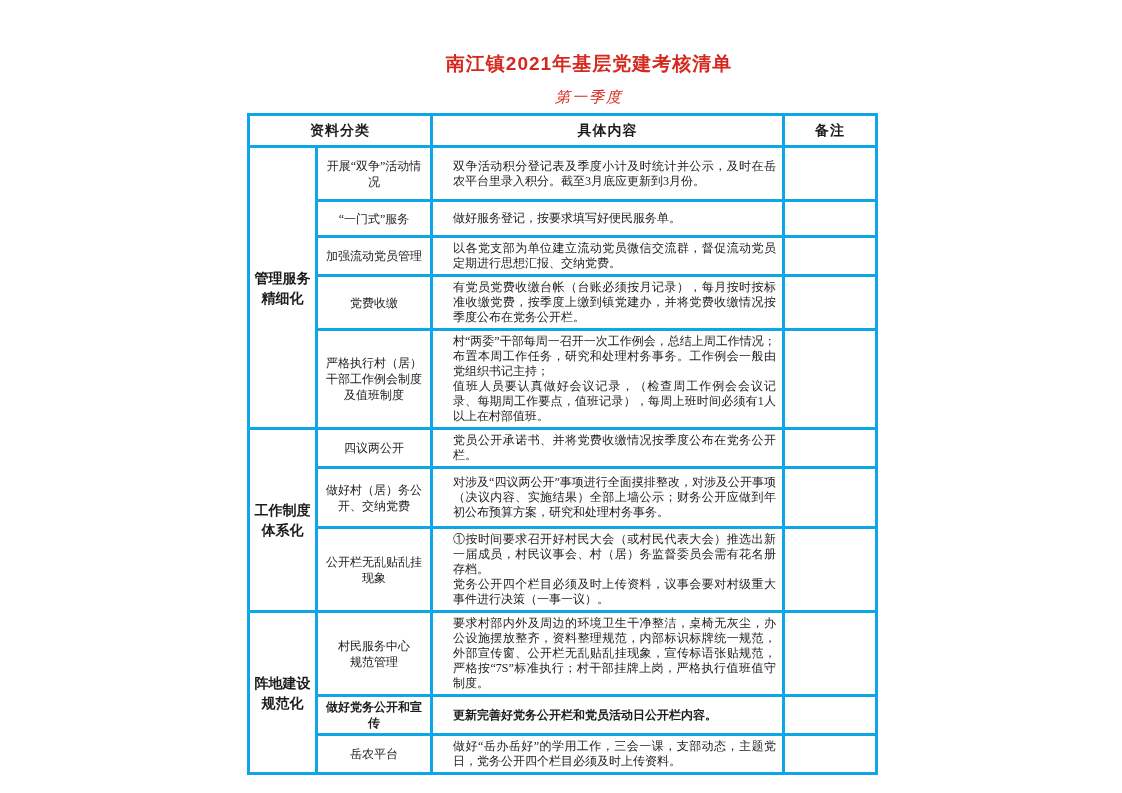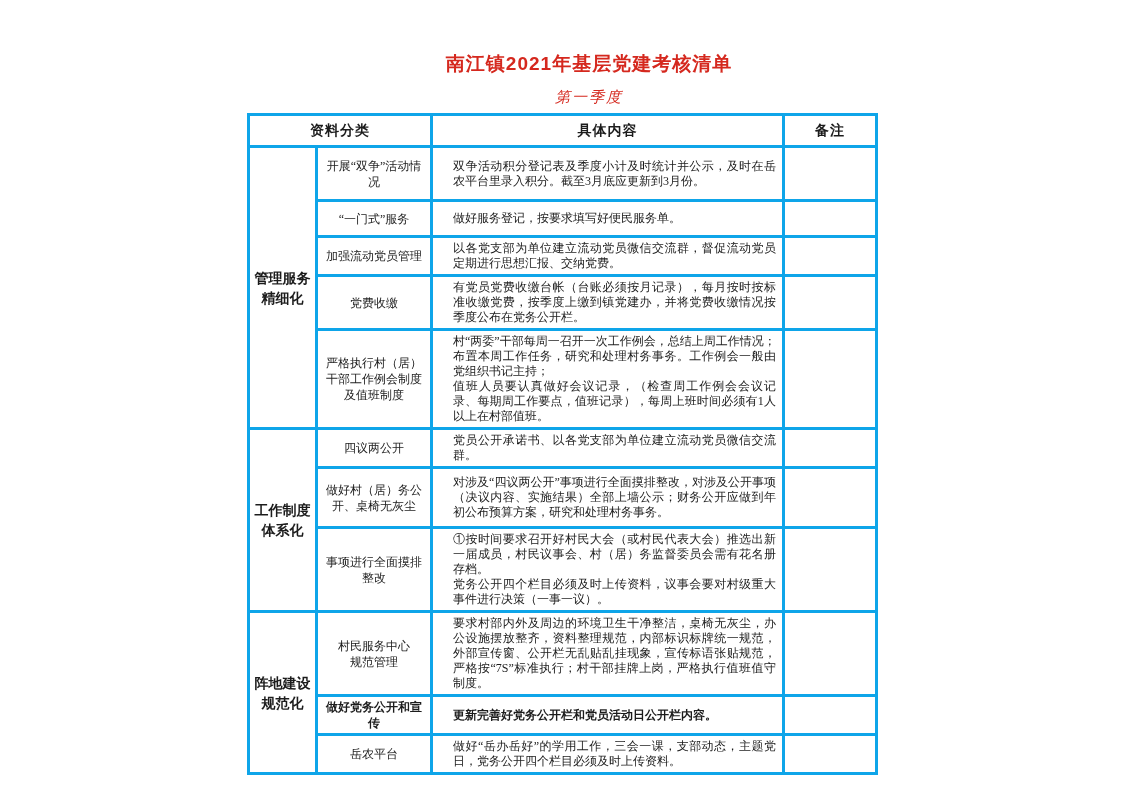--- a/index.html
+++ b/index.html
@@ -104,30 +104,30 @@
       <tr style="height: 88px;">
         <td class="item-cell">严格执行村（居）干部工作例会制度及值班制度</td>
         <td class="content-cell">村“两委”干部每周一召开一次工作例会，总结上周工作情况；
 布置本周工作任务，研究和处理村务事务。工作例会一般由党组织书记主持；
 值班人员要认真做好会议记录，（检查周工作例会会议记录、每期周工作要点，值班记录），每周上班时间必须有1人以上在村部值班。</td>
         <td class="remark-cell"></td>
       </tr>
       <tr style="height: 36px;">
         <td class="group-cell" rowspan="3">工作制度体系化</td>
         <td class="item-cell">四议两公开</td>
-        <td class="content-cell">党员公开承诺书、以各党支部为单位建立流动党员微信交流群。</td>
+        <td class="content-cell">党员公开承诺书、并将党费收缴情况按季度公布在党务公开栏。</td>
         <td class="remark-cell"></td>
       </tr>
       <tr style="height: 60px;">
-        <td class="item-cell">做好村（居）务公开、桌椅无灰尘</td>
+        <td class="item-cell">做好村（居）务公开、交纳党费</td>
         <td class="content-cell">对涉及“四议两公开”事项进行全面摸排整改，对涉及公开事项（决议内容、实施结果）全部上墙公示；财务公开应做到年初公布预算方案，研究和处理村务事务。</td>
         <td class="remark-cell"></td>
       </tr>
       <tr style="height: 64px;">
-        <td class="item-cell">事项进行全面摸排整改</td>
+        <td class="item-cell">公开栏无乱贴乱挂现象</td>
         <td class="content-cell">①按时间要求召开好村民大会（或村民代表大会）推选出新一届成员，村民议事会、村（居）务监督委员会需有花名册存档。
 党务公开四个栏目必须及时上传资料，议事会要对村级重大事件进行决策（一事一议）。</td>
         <td class="remark-cell"></td>
       </tr>
       <tr style="height: 65px;">
         <td class="group-cell" rowspan="3">阵地建设规范化</td>
         <td class="item-cell">村民服务中心
 规范管理</td>
         <td class="content-cell">要求村部内外及周边的环境卫生干净整洁，桌椅无灰尘，办公设施摆放整齐，资料整理规范，内部标识标牌统一规范，外部宣传窗、公开栏无乱贴乱挂现象，宣传标语张贴规范，严格按“7S”标准执行；村干部挂牌上岗，严格执行值班值守制度。</td>
         <td class="remark-cell"></td>

